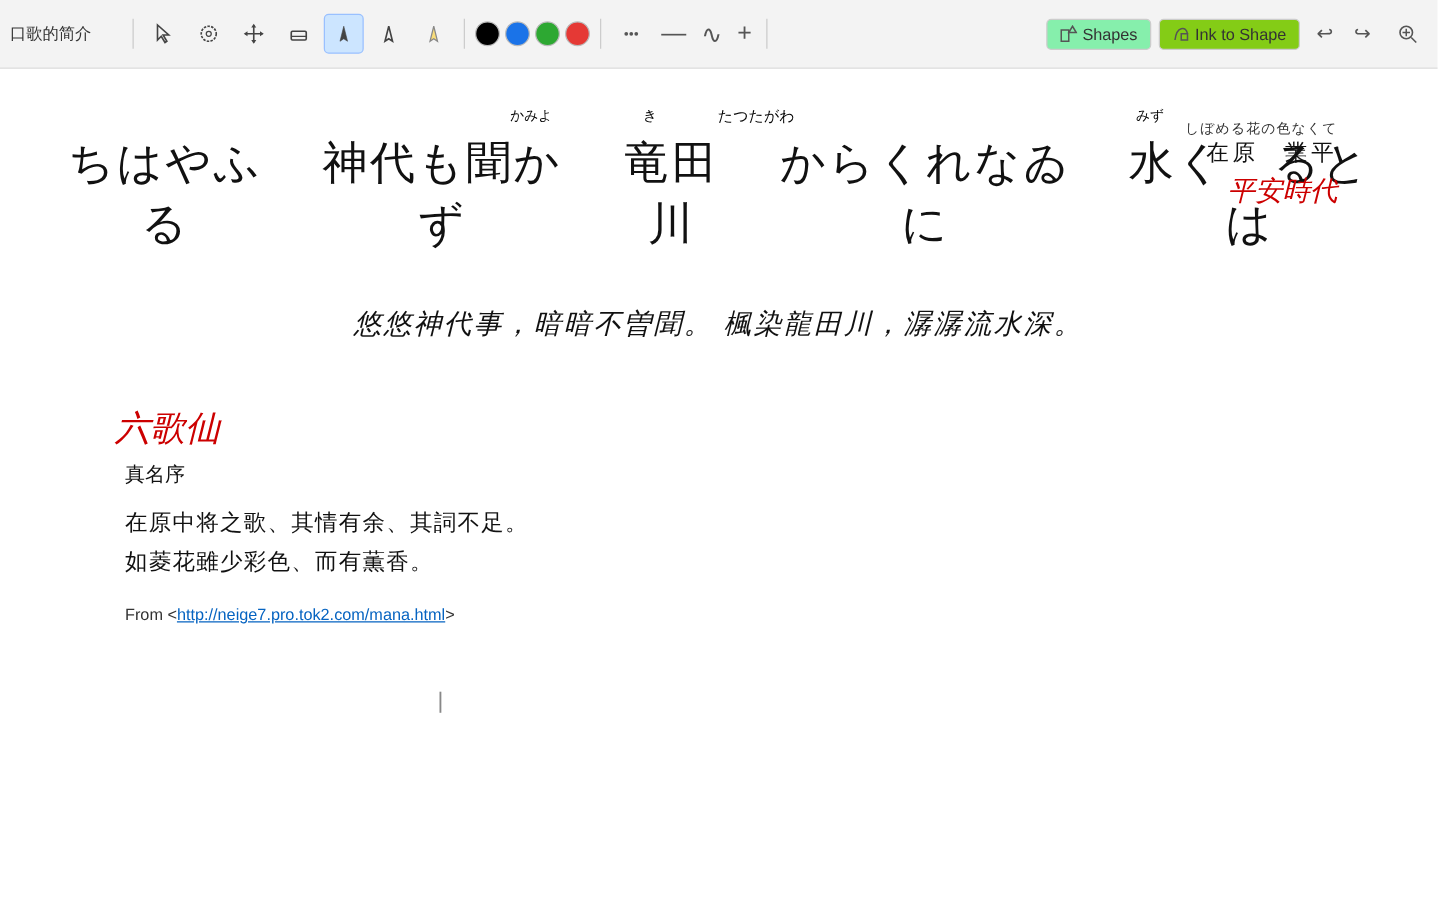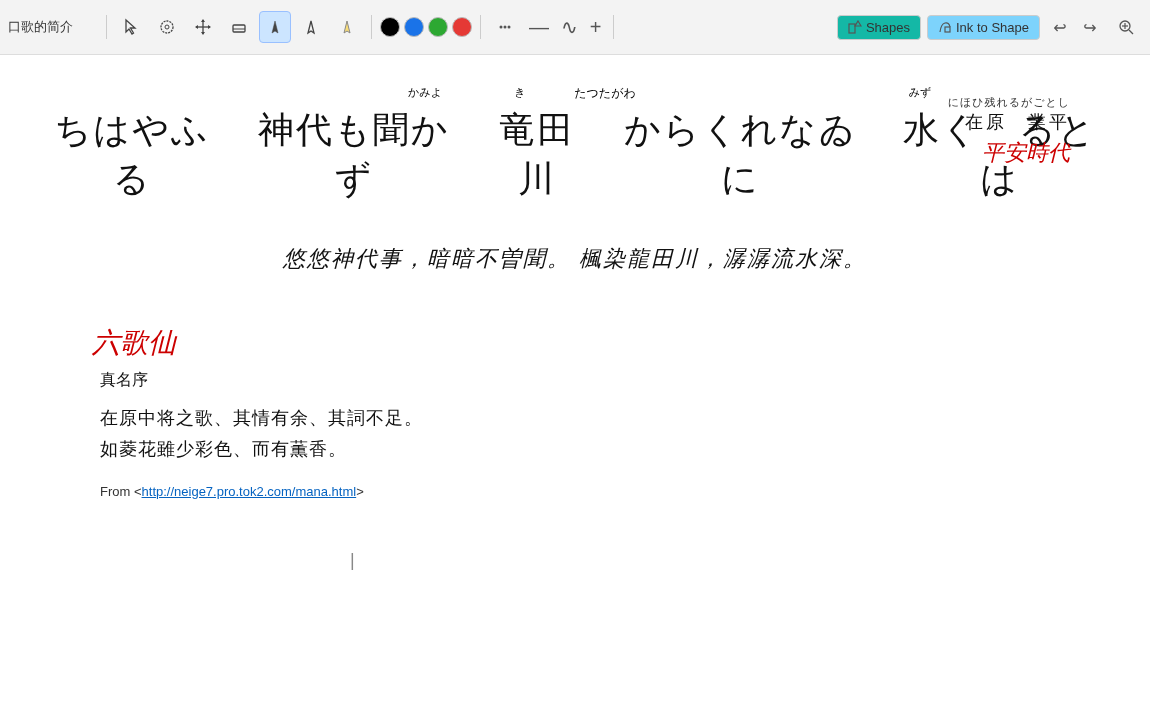--- a/index.html
+++ b/index.html
@@ -66,33 +66,33 @@
       align-items: center;
       gap: 6px;
     }
     .btn-shapes {
       display: flex;
       align-items: center;
       gap: 4px;
       padding: 4px 10px;
       border: 1px solid #ccc;
       border-radius: 4px;
-      background: #14b8a6;
+      background: #86efac;
       cursor: pointer;
       font-size: 13px;
       color: #333;
     }
     .btn-ink-to-shape {
       display: flex;
       align-items: center;
       gap: 4px;
       padding: 4px 10px;
       border: 1px solid #ccc;
       border-radius: 4px;
-      background: #7dd3fc;
+      background: #84cc16;
       cursor: pointer;
       font-size: 13px;
       color: #333;
     }
     .undo-redo {
       display: flex;
       gap: 2px;
     }
     .undo-redo button {
       width: 28px;
@@ -333,21 +333,21 @@
       </svg>
     </button>
   </div>
 </div>
 
 <div id="content">
 
   <div class="poem-section">
 
     <div class="author-block">
-      <div class="author-furigana">にほひ残れるがごとし</div>
+      <div class="author-furigana">しぼめる花の色なくて</div>
       <div class="author-name">在原　業平</div>
       <div class="author-era">平安時代</div>
     </div>
 
     <div style="display:flex; justify-content:center; margin-bottom:0px; gap:0;">
       <span style="min-width:160px; text-align:center; font-size:11px;">&nbsp;</span>
       <span style="min-width:170px; text-align:center; font-size:11px;">かみよ</span>
       <span style="min-width:20px; text-align:center; font-size:11px;">き</span>
       <span style="min-width:150px; text-align:center; font-size:12px;">たつたがわ</span>
       <span style="min-width:190px; text-align:center; font-size:11px;">&nbsp;</span>

